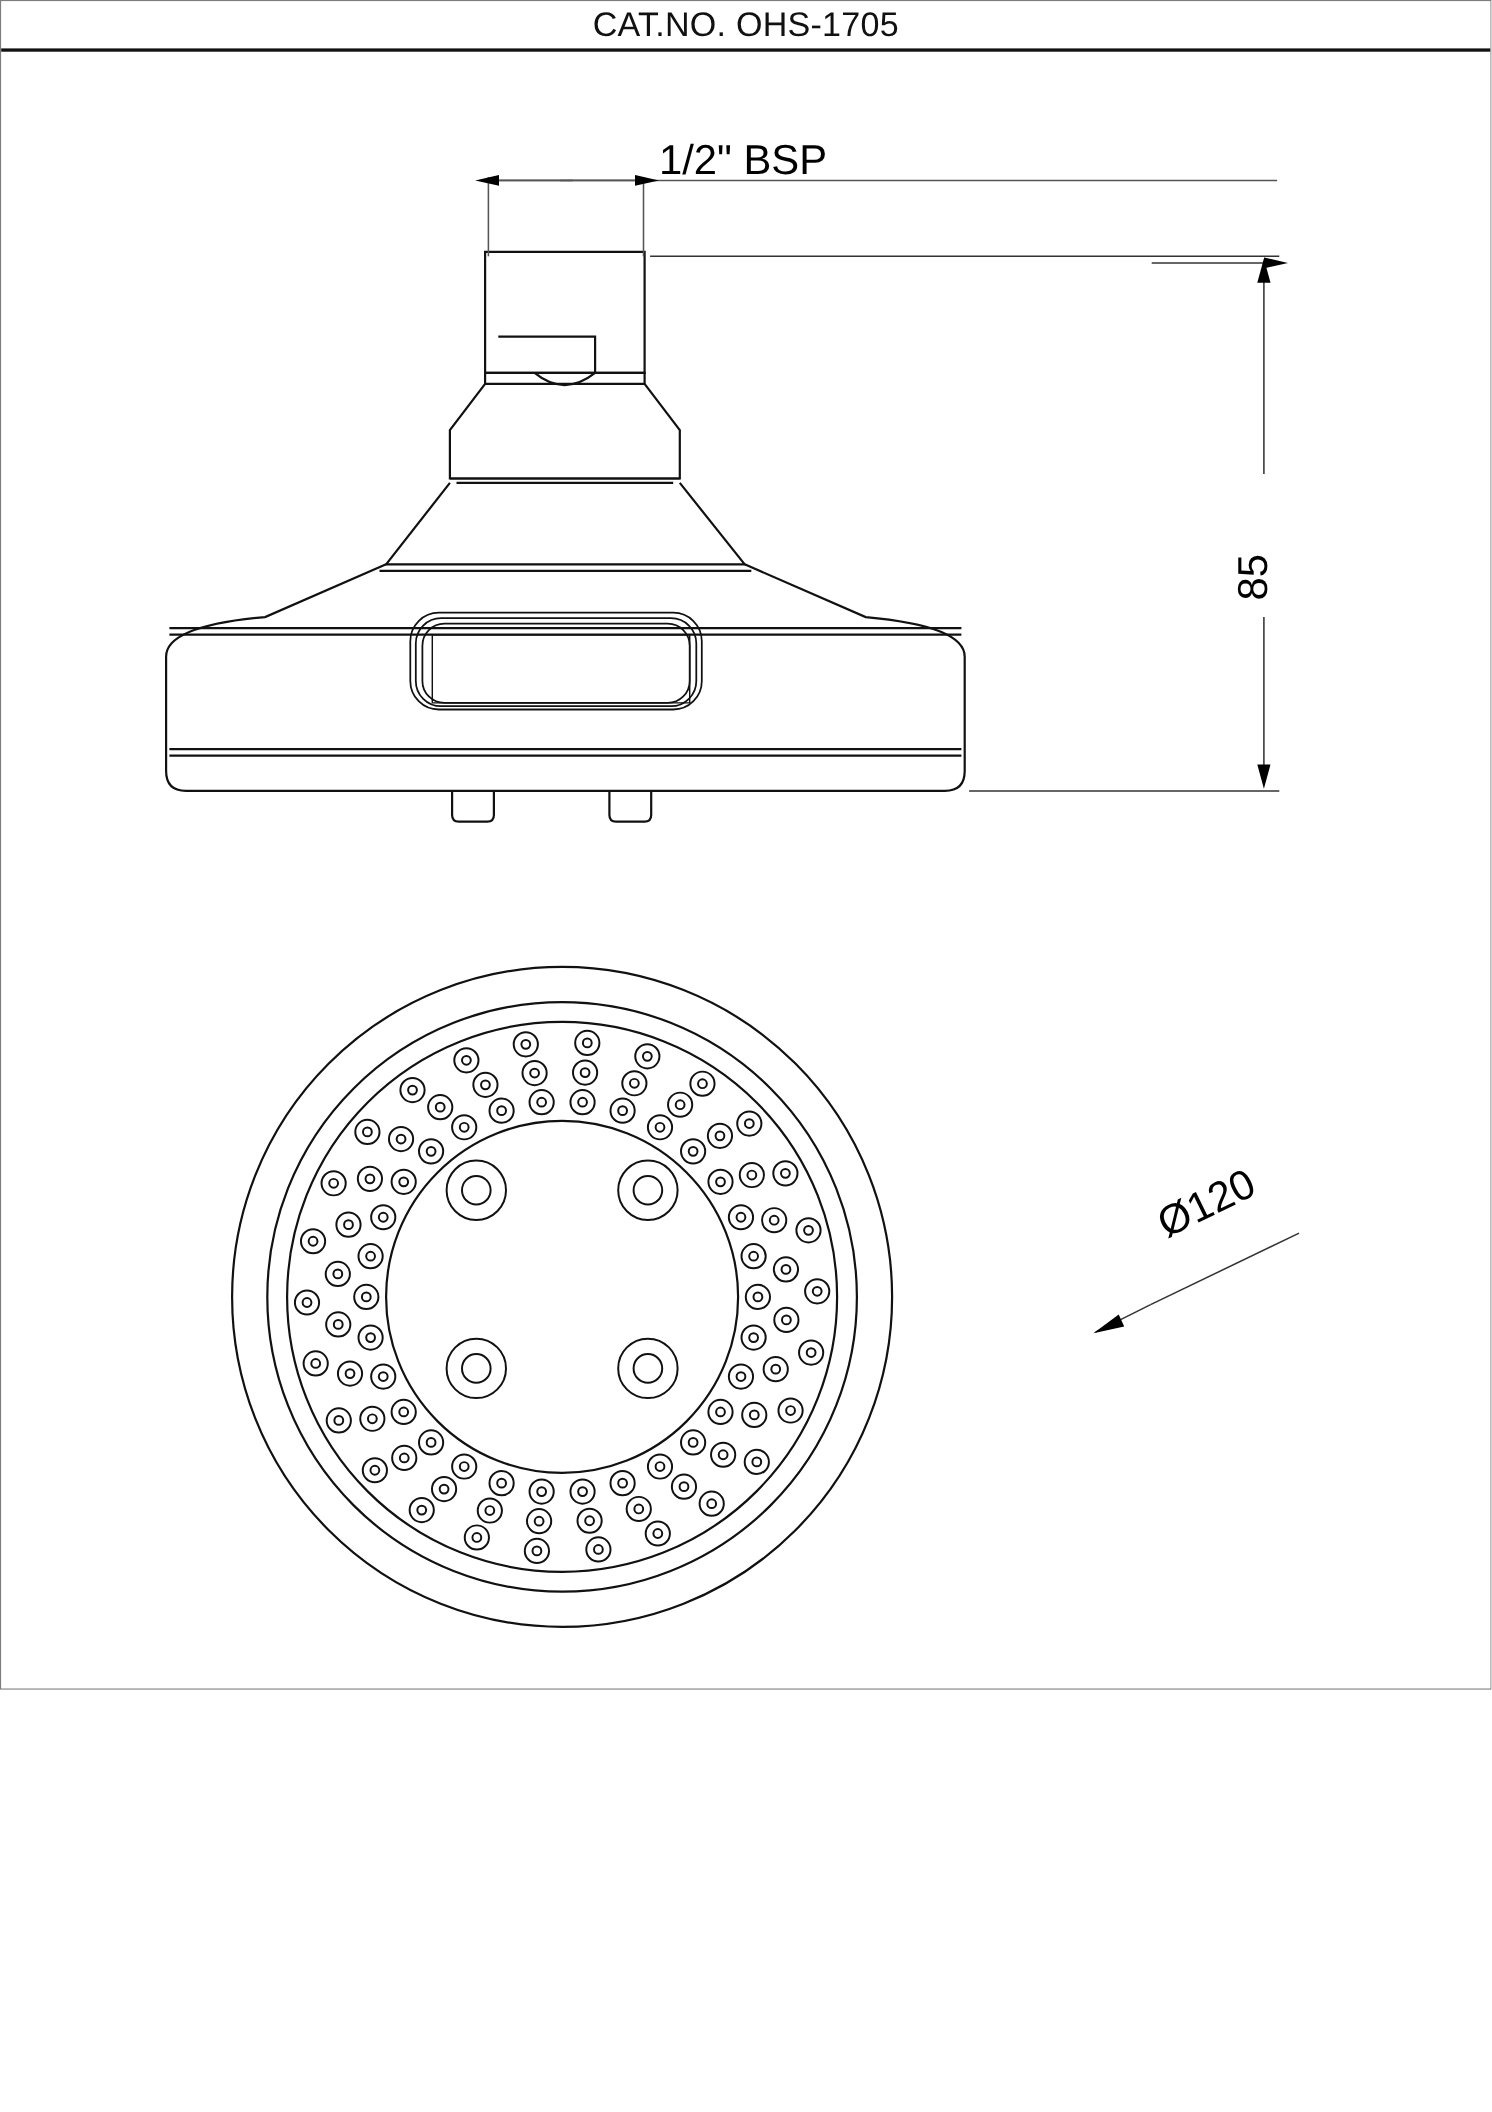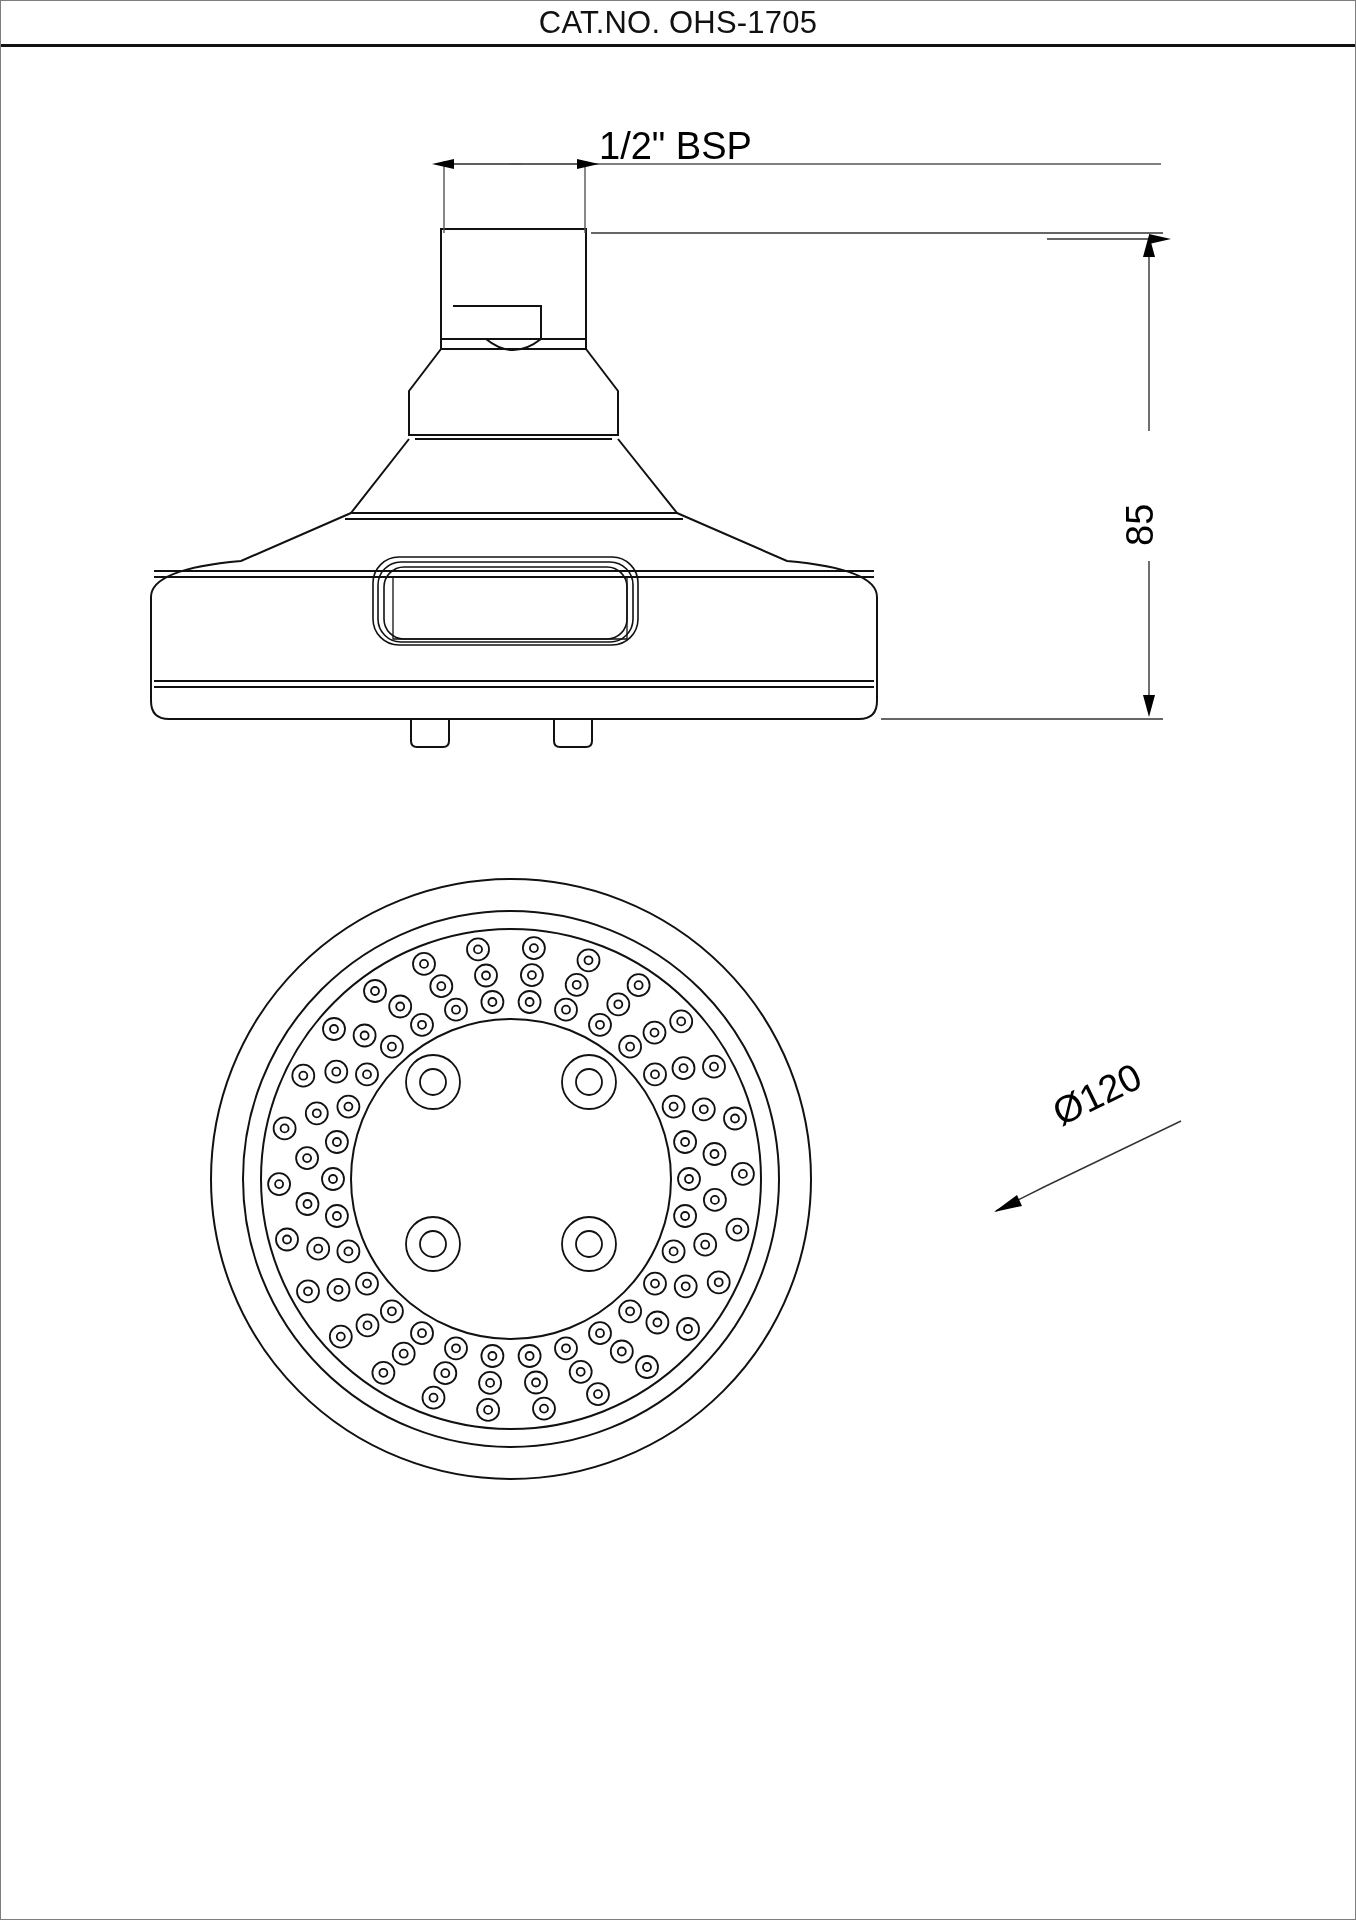--- a/index.html
+++ b/index.html
@@ -1,17 +1,17 @@
 <!DOCTYPE html>
 <html><head>
 <meta charset="utf-8">
 <style>
   html,body{margin:0;padding:0;background:#ffffff;}
   body{width:1356px;height:1920px;font-family:"Liberation Sans",sans-serif;}
-  #sheet{position:relative;width:1356px;height:1920px;box-sizing:border-box;
+  #sheet{position:relative;width:1356px;height:1536px;box-sizing:border-box;
          border:1px solid #7d7d7d;background:#fff;overflow:hidden;}
   #titlebar{position:absolute;left:0;top:0;width:1354px;height:46px;
             border-bottom:3px solid #111;box-sizing:border-box;
             display:flex;align-items:center;justify-content:center;}
   #title-text{font-size:31px;color:#111;letter-spacing:.2px;font-family:"Liberation Sans",sans-serif;}
   #canvas{position:absolute;left:0;top:0;width:1356px;height:1920px;}
   .lbl{position:absolute;color:#000;font-family:"Liberation Sans",sans-serif;white-space:nowrap;}
   #lbl-bsp{left:598px;top:124px;font-size:38px;}
   #lbl-85{left:1118px;top:545px;font-size:38px;transform:rotate(-90deg);transform-origin:left top;}
   #lbl-d120{left:1045px;top:1095px;font-size:38px;transform:rotate(-26deg);transform-origin:left top;}

